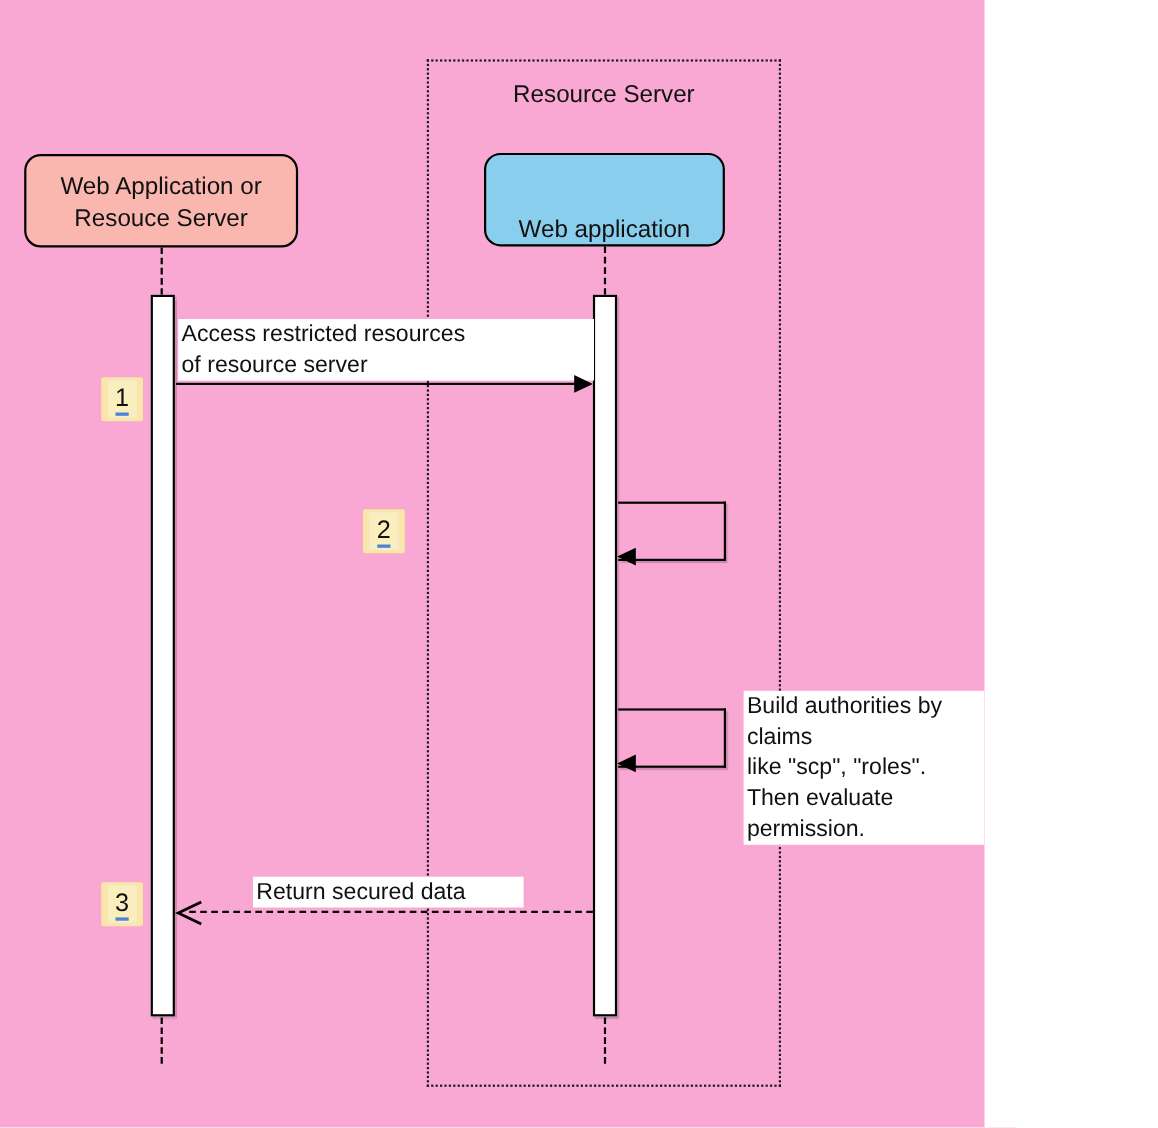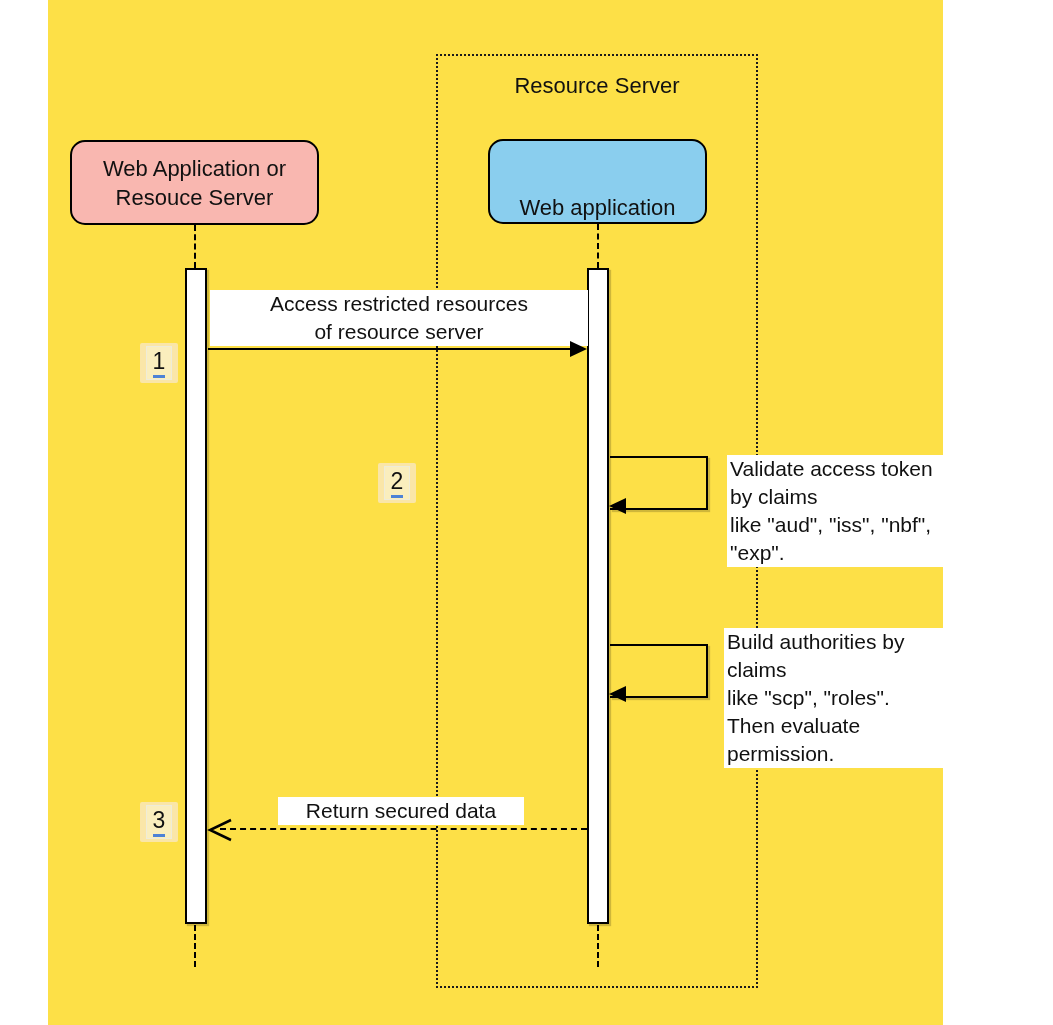--- a/index.html
+++ b/index.html
@@ -1,24 +1,23 @@
 <!DOCTYPE html>
 <html><head>
 <meta charset="utf-8">
 <style>
   html, body { margin: 0; padding: 0; background: #ffffff; }
   #canvas {
     position: relative;
     width: 895px;
     height: 1025px;
-    background: #fde047;
+    background: #f9a8d4;
     font-family: "Liberation Sans", sans-serif;
     color: #111111;
     overflow: hidden;
-    margin-left: 48px;
   }
   .boundary {
     position: absolute;
     left: 388px; top: 54px;
     width: 318px; height: 930px;
     border: 2px dotted #1a1a1a;
   }
   .boundary-title {
     position: absolute;
     left: 388px; top: 72px;
@@ -74,21 +73,21 @@
     box-shadow: 2px 2px 1px rgba(0,0,0,0.18);
   }
   .label {
     position: absolute;
     background: #ffffff;
     font-size: 21px;
     line-height: 28px;
     white-space: pre-line;
     padding: 0 3px;
   }
-  .label.center { text-align: center; }
+  .label.center { text-align: left; }
   .badge {
     position: absolute;
     width: 38px; height: 40px;
     background: #fae6a8;
     border-radius: 2px;
     display: flex;
     align-items: center;
     justify-content: center;
     cursor: pointer;
   }
@@ -137,22 +136,20 @@
   <div class="msg-line" style="left:160px; top:348px; width:364px;"></div>
   <div class="tri-right" style="left:522px; top:341px;"></div>
   <div class="badge" style="left:92px; top:343px;">
     <span class="badge-inner">
       <span class="badge-num">1</span>
     </span>
   </div>
 
   <div class="self-loop" style="left:562px; top:456px; width:96px; height:50px;"></div>
   <div class="tri-left" style="left:561px; top:498px;"></div>
-  <div class="label" style="left:679px; top:455px;">Validate access token by claims
-like "aud", "iss", "nbf", "exp".</div>
   <div class="badge" style="left:330px; top:463px;">
     <span class="badge-inner">
       <span class="badge-num">2</span>
     </span>
   </div>
 
   <div class="self-loop" style="left:562px; top:644px; width:96px; height:50px;"></div>
   <div class="tri-left" style="left:561px; top:686px;"></div>
   <div class="label center" style="left:230px; top:797px; width:240px;">Return secured data</div>
 

